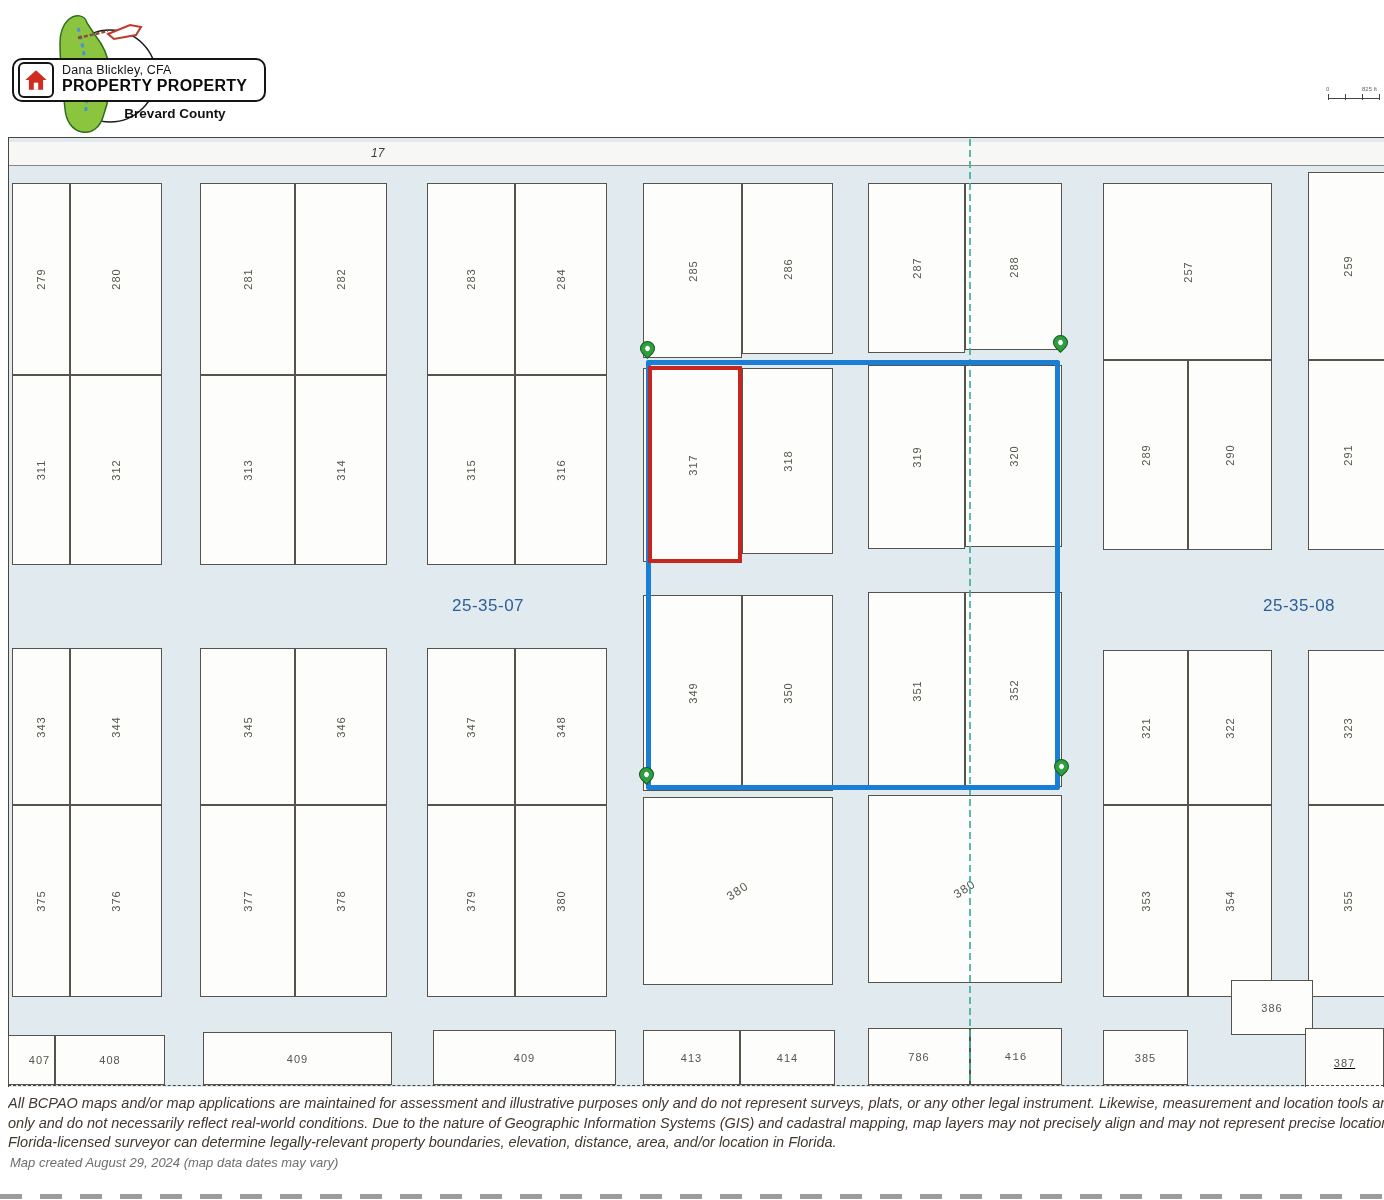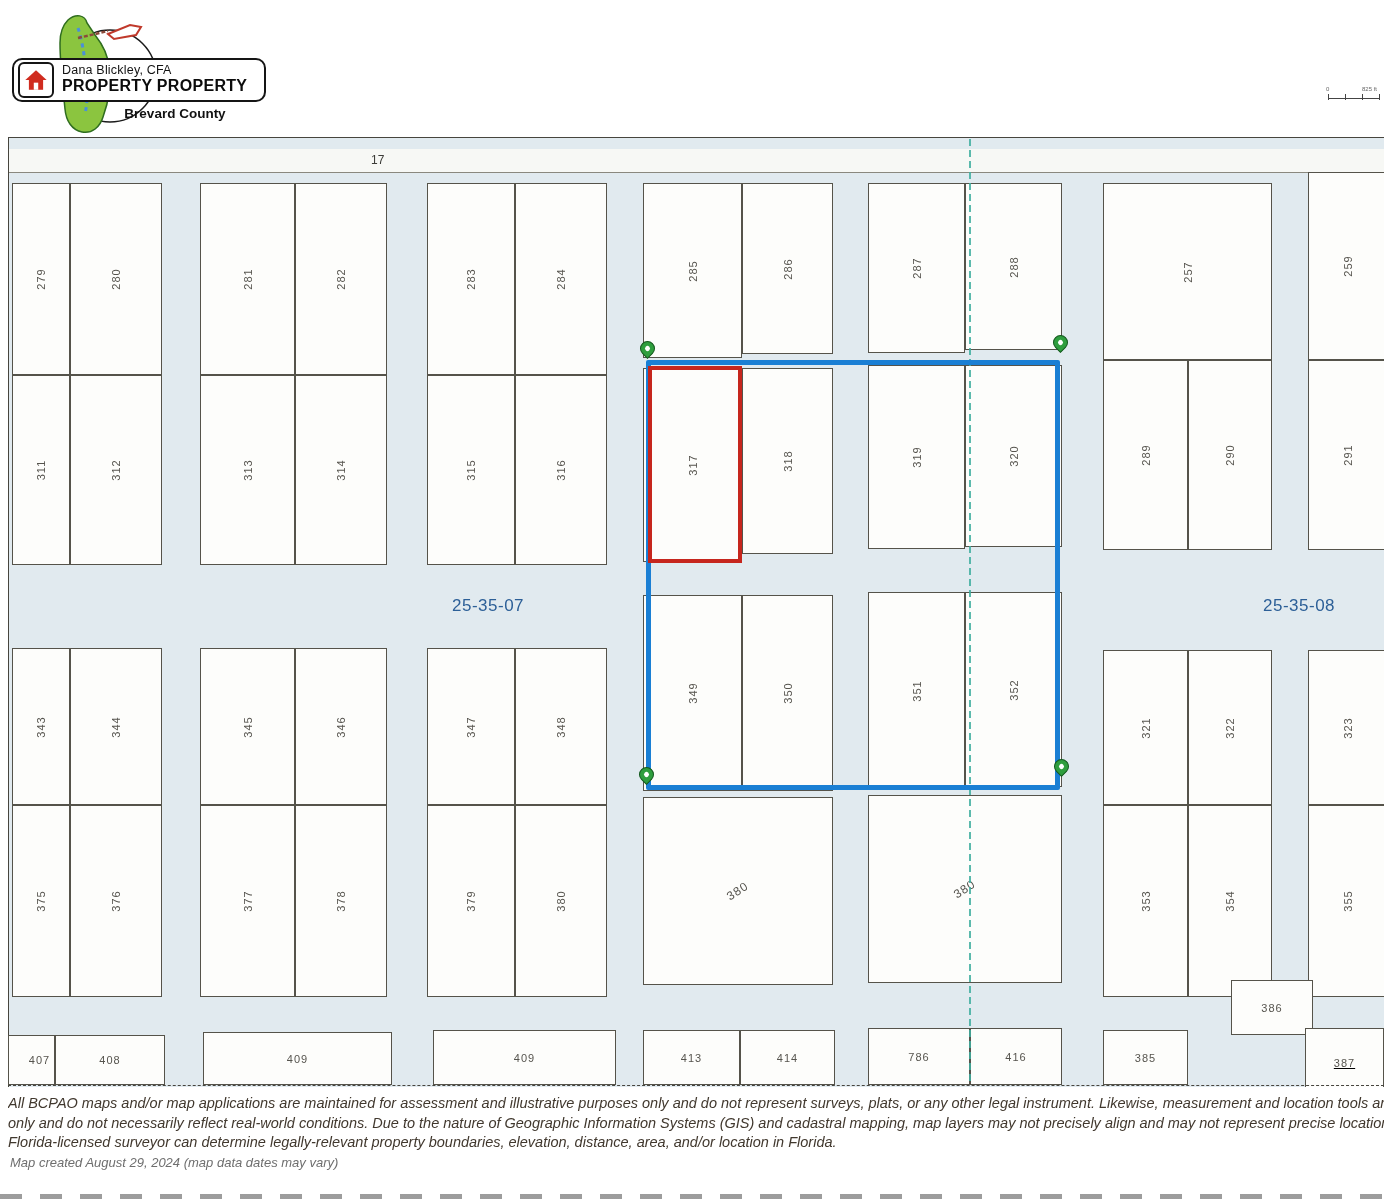--- a/index.html
+++ b/index.html
@@ -19,22 +19,22 @@
   
   #scalebar{position:absolute;left:1322px;top:86px;width:62px;height:26px;color:#555;}
   #scalebar .bar{position:absolute;left:6px;top:12px;width:52px;border-top:1.5px solid #444;}
   #scalebar .tick{position:absolute;top:8px;width:1px;height:6px;background:#444;}
   #scalebar .lab{position:absolute;font-size:6px;line-height:6px;color:#666;}
   
   #map{position:absolute;left:0;top:137px;width:1384px;height:950px;overflow:hidden;}
   #street-bg{position:absolute;left:8px;top:0;width:1376px;height:950px;background:var(--street,#e1eaef);
           border-top:1.5px solid var(--mapBorder,#47453e);border-left:1.2px solid var(--mapBorder,#47453e);
           box-sizing:border-box;}
-  #road17{position:absolute;left:9px;top:12px;width:1375px;height:23px;background:var(--road,#f7f8f5);
-          border-bottom:1px solid #8a887e;}
+  #road17{position:absolute;left:9px;top:5px;width:1375px;height:23px;background:var(--road,#f7f8f5);
+          border-bottom:1px solid #8a887e;font-style:italic;}
   #road17-label{position:absolute;left:362px;top:4px;font-size:12px;color:#3c3c38;}
   #map-bottom-border{position:absolute;left:8px;top:948px;width:1376px;border-top:1.5px dashed var(--mapBorder,#47453e);}
   .parcel{position:absolute;background:var(--parcel,#fdfdfb);border:1px solid var(--parcelBorder,#55534a);
           box-sizing:border-box;display:flex;align-items:center;justify-content:center;overflow:visible;}
   .plabel{font-size:11px;color:var(--label,#56544e);letter-spacing:1px;white-space:nowrap;}
   .r-v{transform:rotate(-90deg);}
   .r-d{transform:rotate(-33deg);font-size:12px;}
   .r-h{transform:none;}
   #teal-line{position:absolute;top:2px;width:2px;height:946px;
           background:repeating-linear-gradient(to bottom,var(--teal,#3fae9f) 0 7px,transparent 7px 11px);opacity:.85;}
@@ -259,21 +259,21 @@
         </div>
         <div class="parcel" style="left: 643px; top: 893px; width: 97px; height: 55px; text-align: right;">
           <span class="plabel r-h">413</span>
         </div>
         <div class="parcel" style="left: 740px; top: 893px; width: 95px; height: 55px;">
           <span class="plabel r-h">414</span>
         </div>
         <div class="parcel" style="left: 868px; top: 891px; width: 102px; height: 57px;">
           <span class="plabel r-h">786</span>
         </div>
-        <div class="parcel" style="left: 970px; top: 891px; width: 92px; height: 57px;">
+        <div class="parcel" style="left: 970px; top: 891px; width: 92px; height: 57px; font-family: Liberation Mono, monospace;">
           <span class="plabel r-h">416</span>
         </div>
         <div class="parcel" style="left: 1103px; top: 893px; width: 85px; height: 55px;">
           <span class="plabel r-h">385</span>
         </div>
         <div class="parcel" style="left: 1188px; top: 843px; width: 82px; height: 55px; margin-left: 43px;">
           <span class="plabel r-h">386</span>
         </div>
         <div class="parcel" style="left: 1305px; top: 891px; width: 79px; height: 70px; text-decoration: underline;">
           <span class="plabel r-h">387</span>

